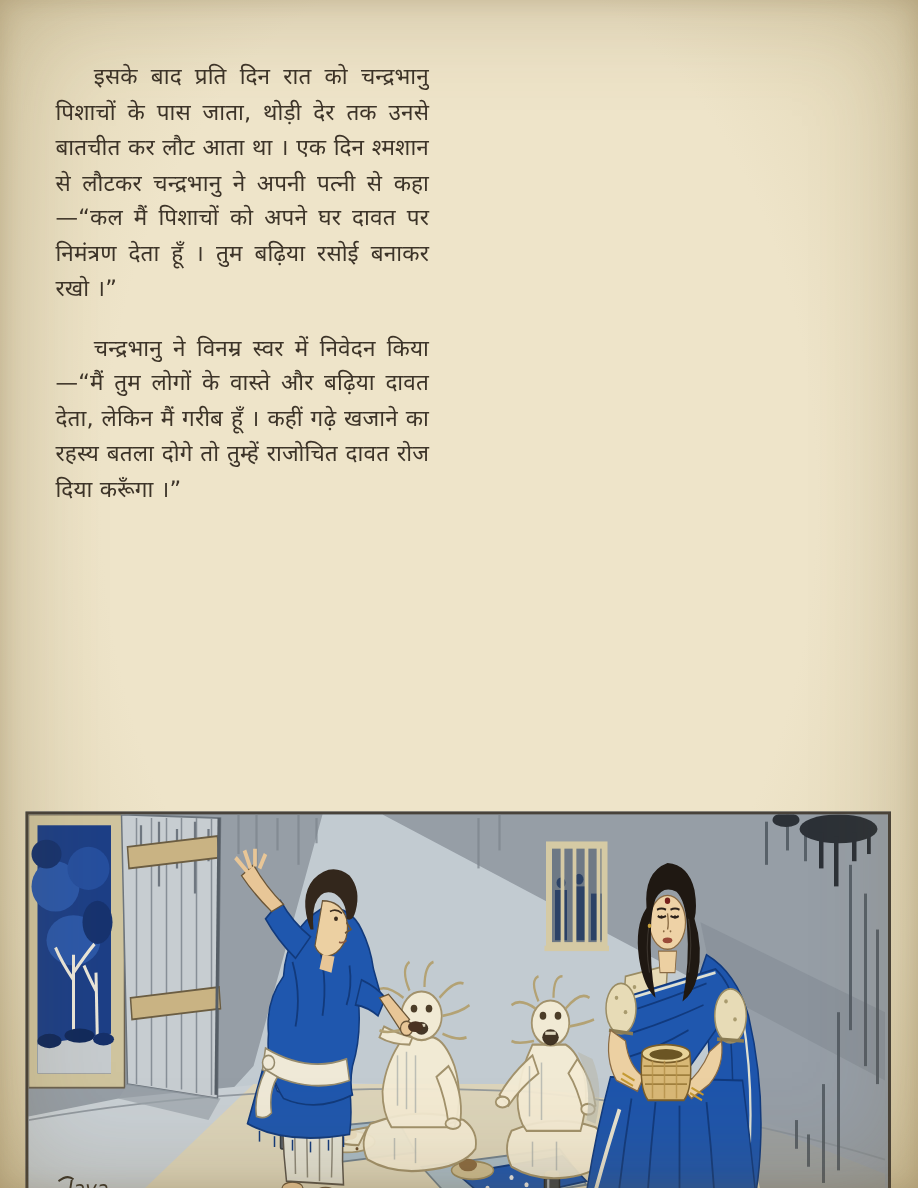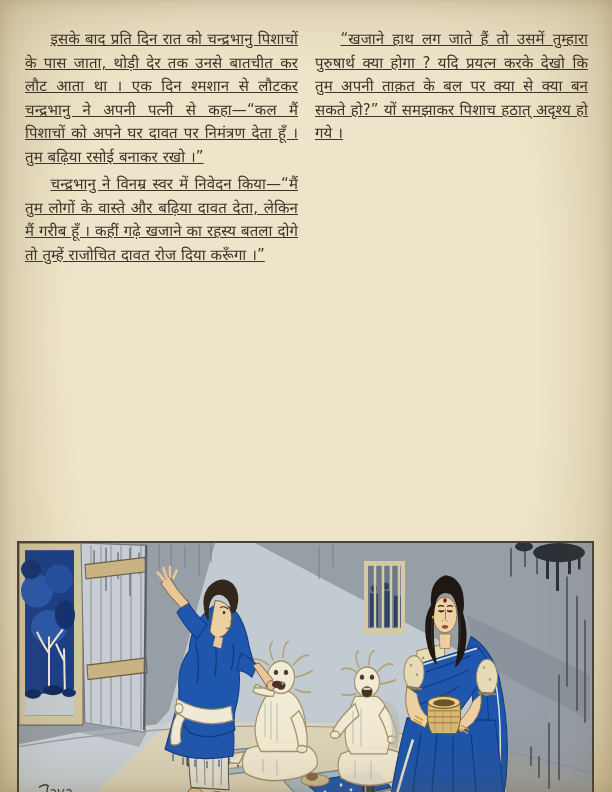--- a/index.html
+++ b/index.html
@@ -16,40 +16,39 @@
     box-shadow:inset 0 0 70px rgba(110,85,40,.30), inset 0 0 14px rgba(110,85,40,.18);
   }
   .column{
     position:absolute;top:24px;width:281px;
     text-align:justify;
     font-size:15px;line-height:23.5px;
     letter-spacing:.1px;
   }
   .col-left{left:21px;}
   .col-right{left:311px;}
-  .para{margin:4px;text-indent:1.7em;text-decoration:underline;}
+  .para{margin:16px;text-indent:1.7em;}
   .para.flush{text-indent:0;}
   figure.illustration{
     position:absolute;left:17px;top:541px;width:577px;height:270px;margin:0;
     border:2px solid #48423a;box-sizing:border-box;background:#969ea6;
   }
   figure.illustration svg{display:block;width:100%;height:100%;}
 </style>
 </head>
 <body>
 
 <div class="page">
 
   <div class="column col-left">
       <p class="para">इसके बाद प्रति दिन रात को चन्द्रभानु पिशाचों के पास जाता, थोड़ी देर तक उनसे बातचीत कर लौट आता था । एक दिन श्मशान से लौटकर चन्द्रभानु ने अपनी पत्नी से कहा—“कल मैं पिशाचों को अपने घर दावत पर निमंत्रण देता हूँ । तुम बढ़िया रसोई बनाकर रखो ।”</p>
       <p class="para">चन्द्रभानु ने विनम्र स्वर में निवेदन किया—“मैं तुम लोगों के वास्ते और बढ़िया दावत देता, लेकिन मैं गरीब हूँ । कहीं गढ़े खजाने का रहस्य बतला दोगे तो तुम्हें राजोचित दावत रोज दिया करूँगा ।”</p>
     </div>
 
   <div class="column col-right">
-      <p class="para">“खजाने हाथ लग जाते हैं तो उसमें तुम्हारा पुरुषार्थ क्या होगा ? यदि प्रयत्न करके देखो कि तुम अपनी ताक़त के बल पर क्या से क्या बन सकते हो?” यों समझाकर पिशाच हठात् अदृश्य हो गये ।</p>
     </div>
 
   <figure class="illustration">
     <svg viewBox="0 0 573 222" preserveAspectRatio="none">
 
       <g>
         <rect x="0" y="0" width="573" height="222" fill="#969ea6"></rect>
         <polygon points="196,0 236,0 571,148 571,222 60,222 150,140" fill="#c2cbd1"></polygon>
         <polygon points="0,168 60,158 180,148 340,154 470,166 571,192 571,222 0,222" fill="#c9d0d5"></polygon>
         <polygon points="60,222 150,150 320,150 480,170 571,200 571,222" fill="#dcd4ba"></polygon>

